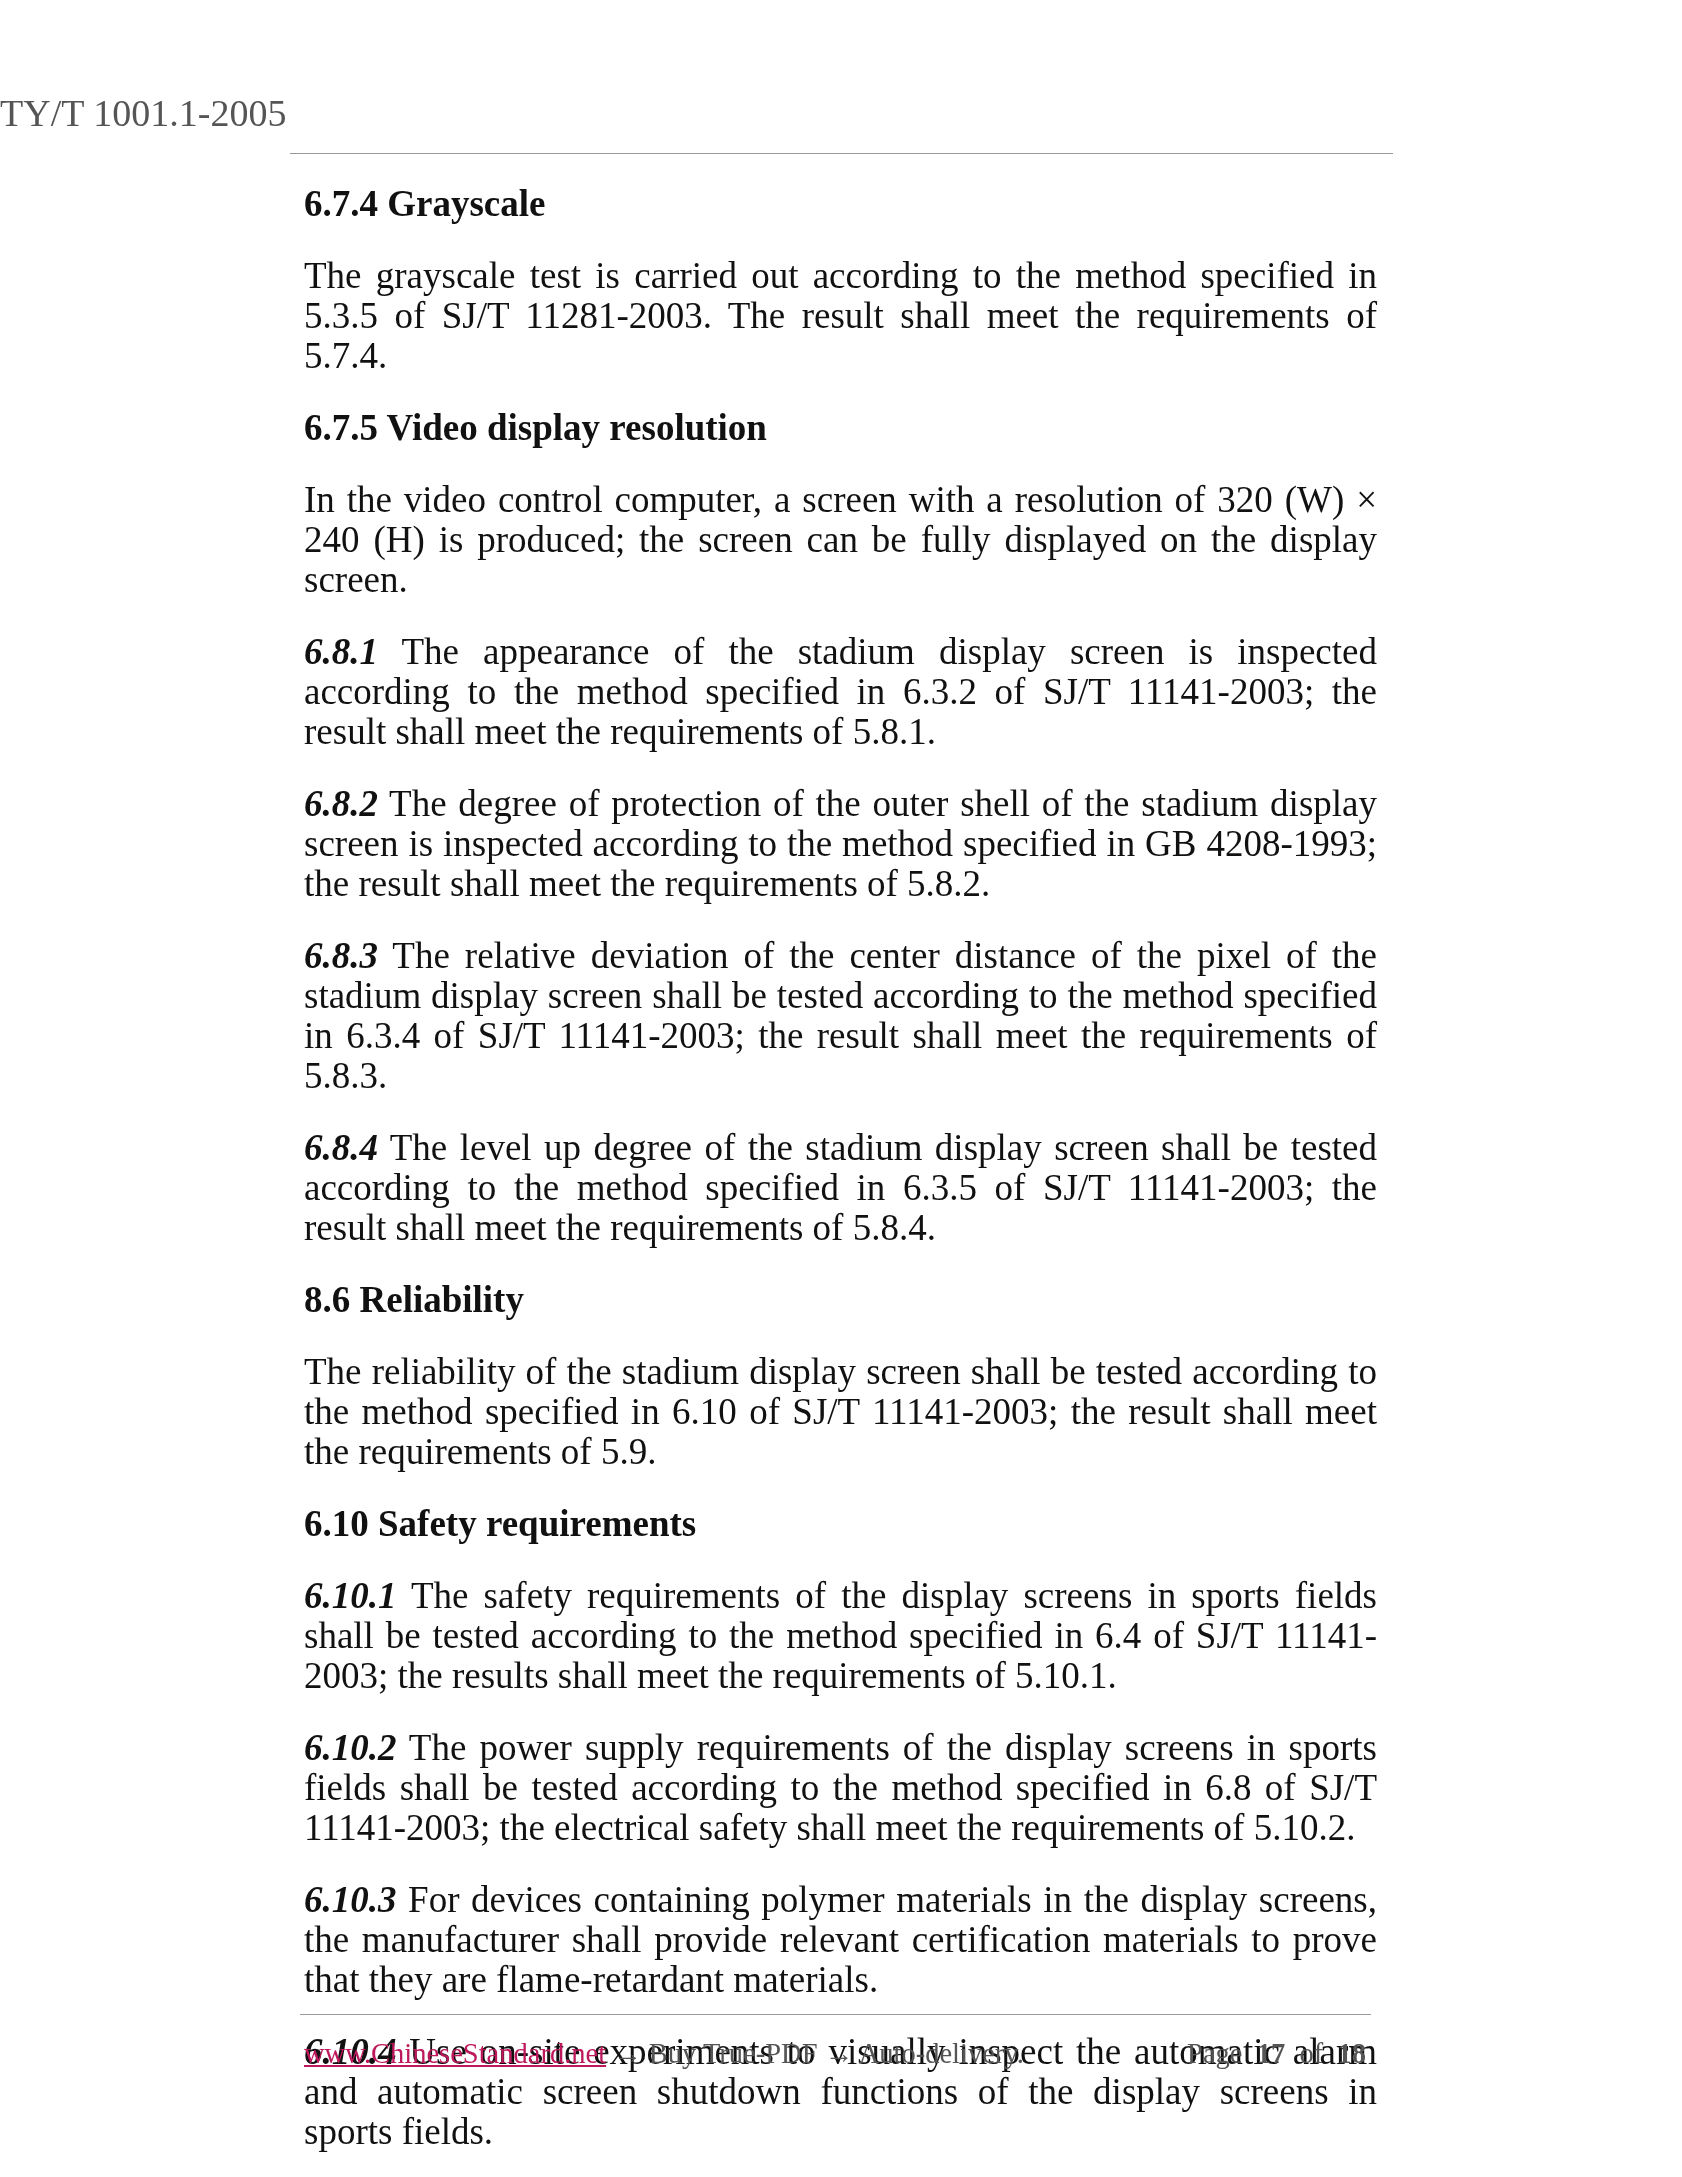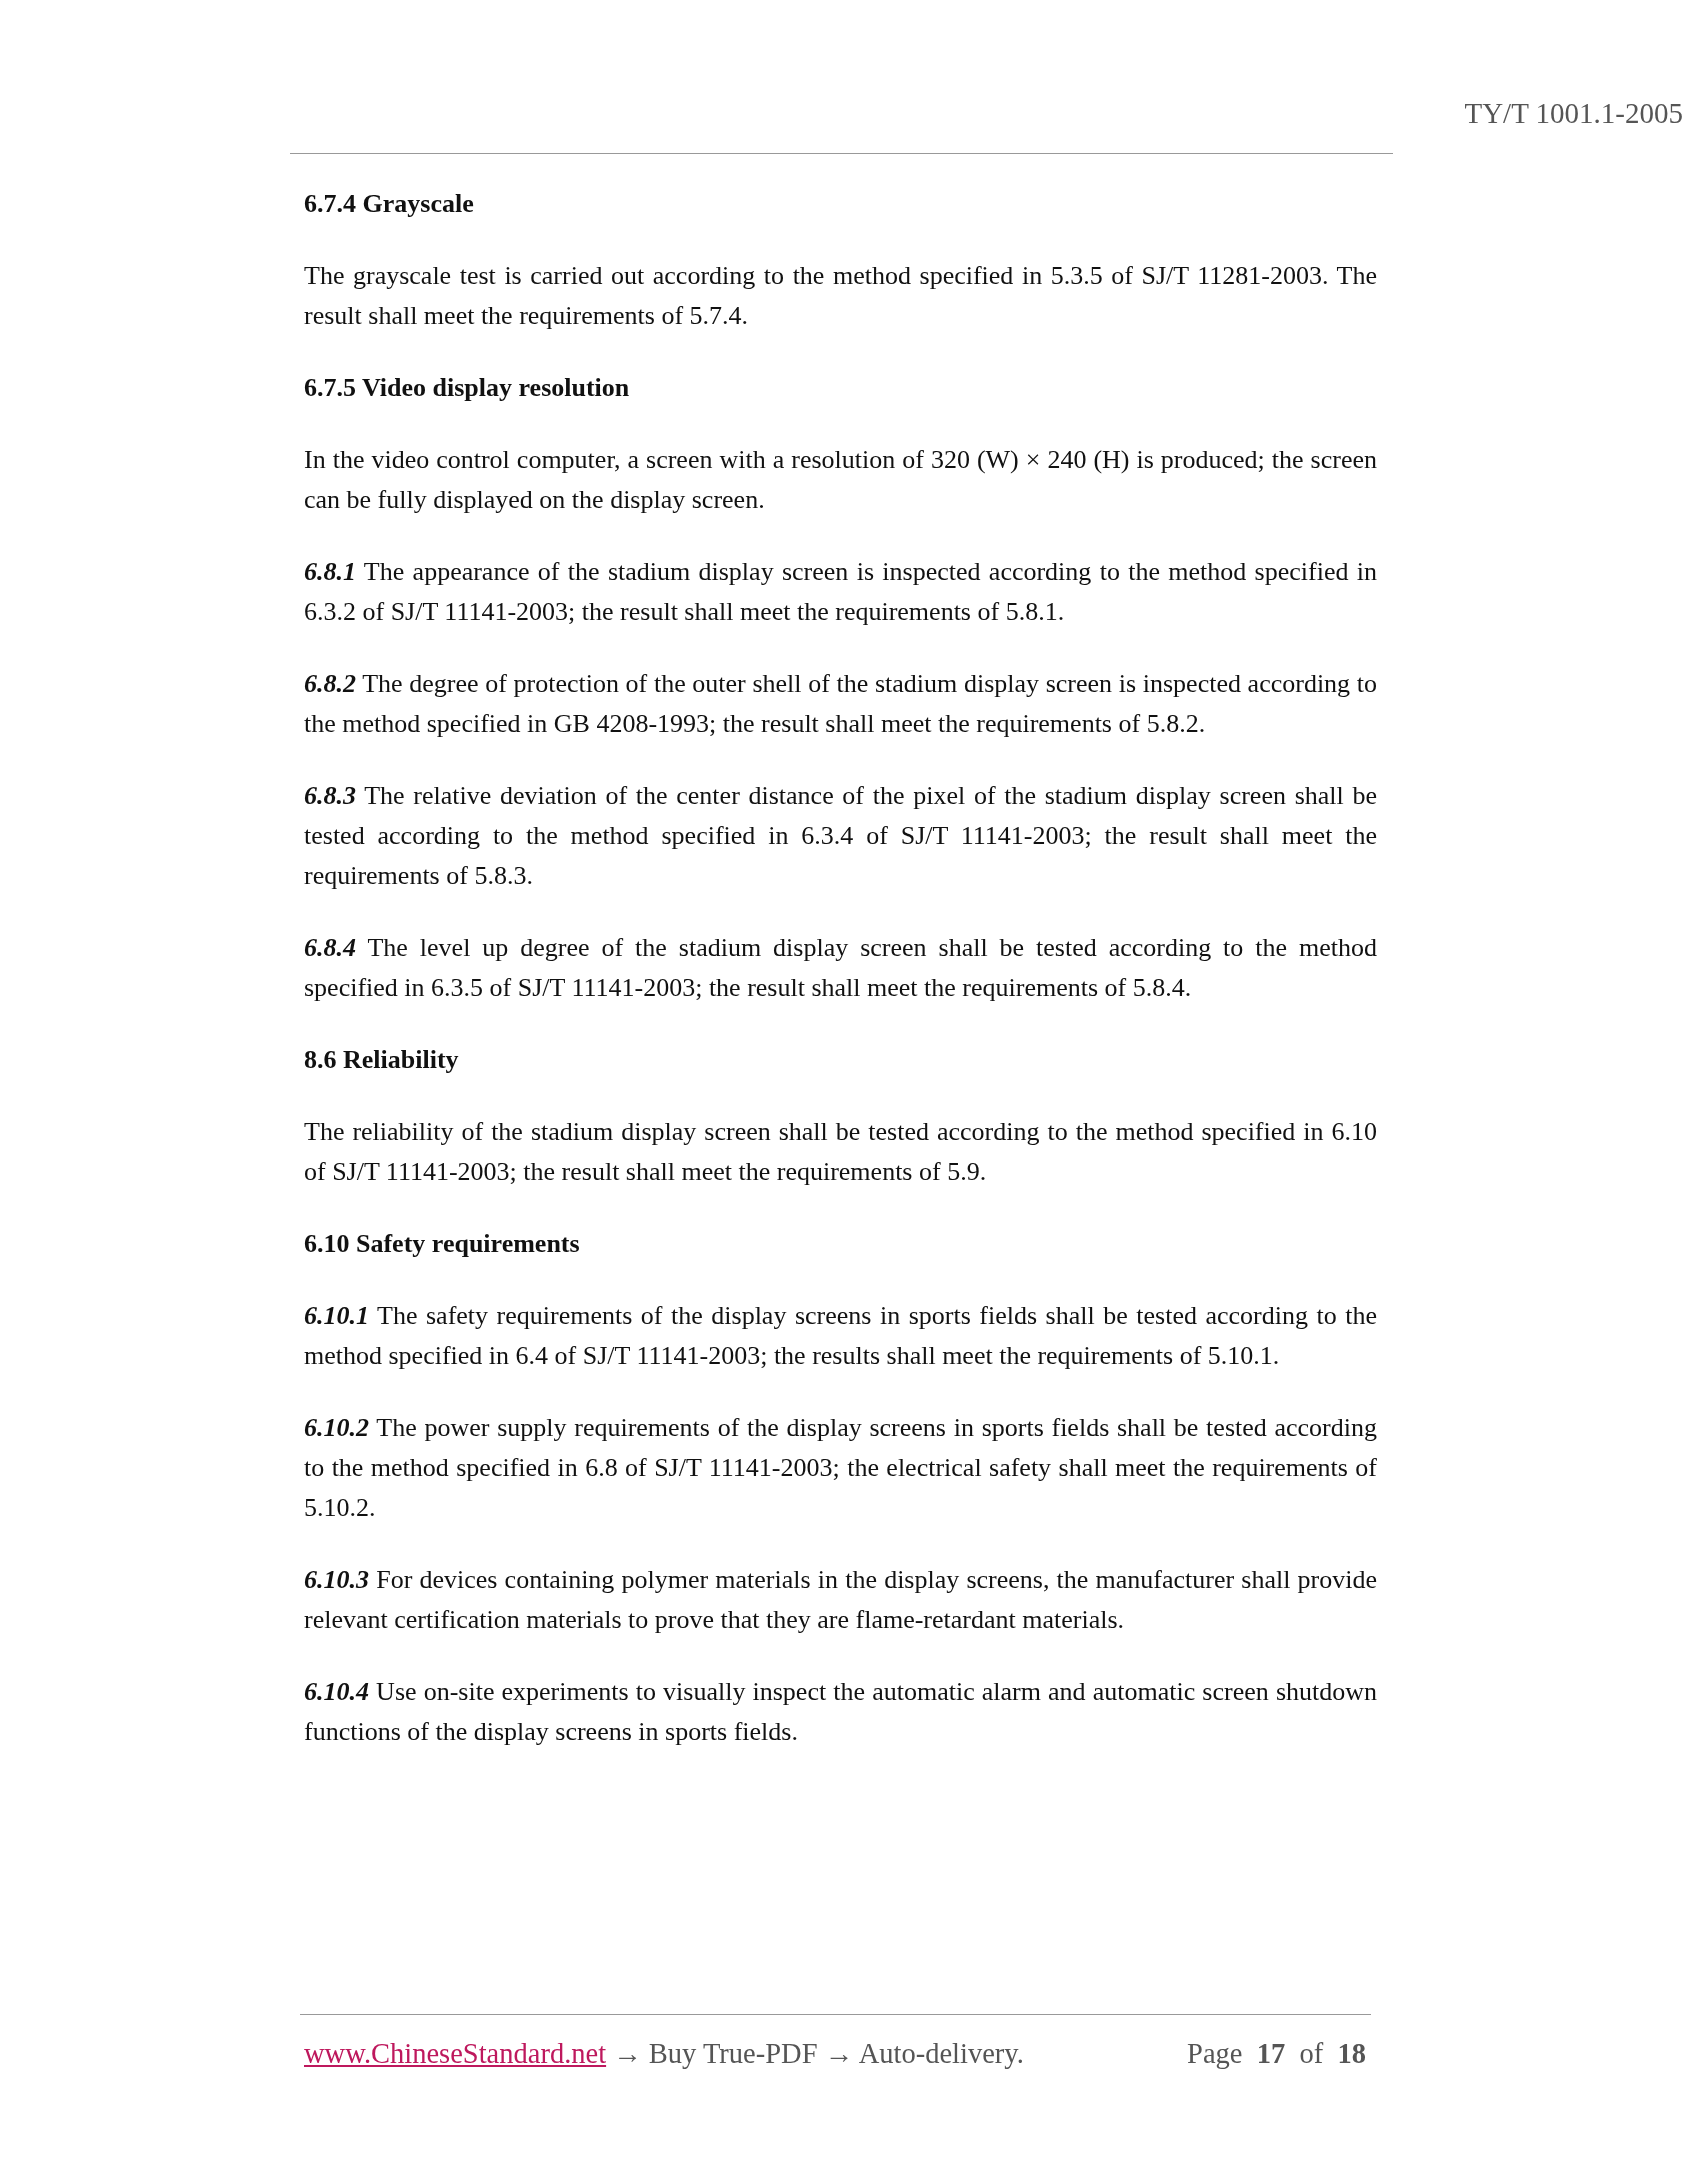--- a/index.html
+++ b/index.html
@@ -1,24 +1,24 @@
 <!DOCTYPE html>
 <html style="font-size:14px"><head>
 <meta charset="utf-8">
 <style>
   html, body { margin:0; padding:0; background:#ffffff; }
   body { width:1683px; height:2177px; position:relative; overflow:hidden;
          font-family:"Liberation Serif", "DejaVu Serif", serif; color:#111; }
-  .header-title { position:absolute; top:93px; left:0; width:1683px; text-align:right;
-                  font-size:29px; color:#555; line-height:40px; }
+  .header-title { position:absolute; top:93px; left:0; width:1683px; text-align:left;
+                  font-size:38px; color:#555; line-height:40px; }
   .rule { position:absolute; height:0; border-top:1.7px solid #999; }
   .header-rule { top:153px; left:290px; width:1103px; }
   .footer-rule { top:2014px; left:300px; width:1071px; }
   .content { position:absolute; top:184px; left:304px; width:1073px; }
-  .block { font-size:26px; line-height:40px; margin:0 0 32px 0; text-align:justify; }
+  .block { font-size:37px; line-height:40px; margin:0 0 32px 0; text-align:justify; }
   .block.heading { font-weight:bold; text-align:left; }
   .num { font-weight:bold;font-style:italic; }
   .footer { position:absolute; top:2034px; left:304px; width:1062px; font-size:28.5px; color:#555; line-height:40px; }
   .footer-left { position:absolute; left:0; top:0; white-space:nowrap; }
   .footer-link { color:#be185d; text-decoration:underline; }
   .footer-right { position:absolute; right:0; top:0; white-space:nowrap;margin-left:12px; }
   .footer-right b { font-weight:bold; }
 </style>
 </head>
 <body>

